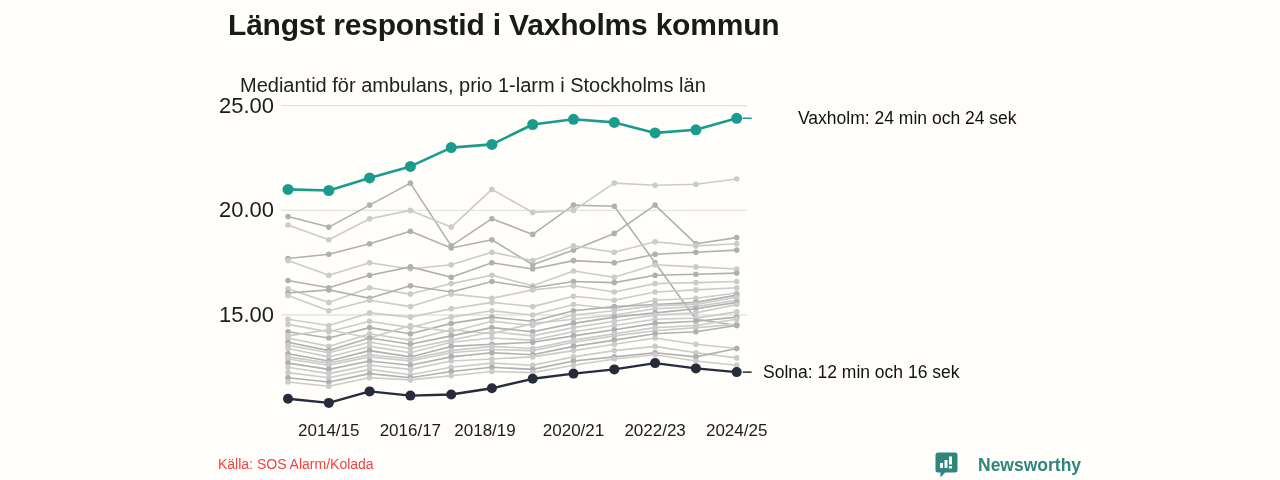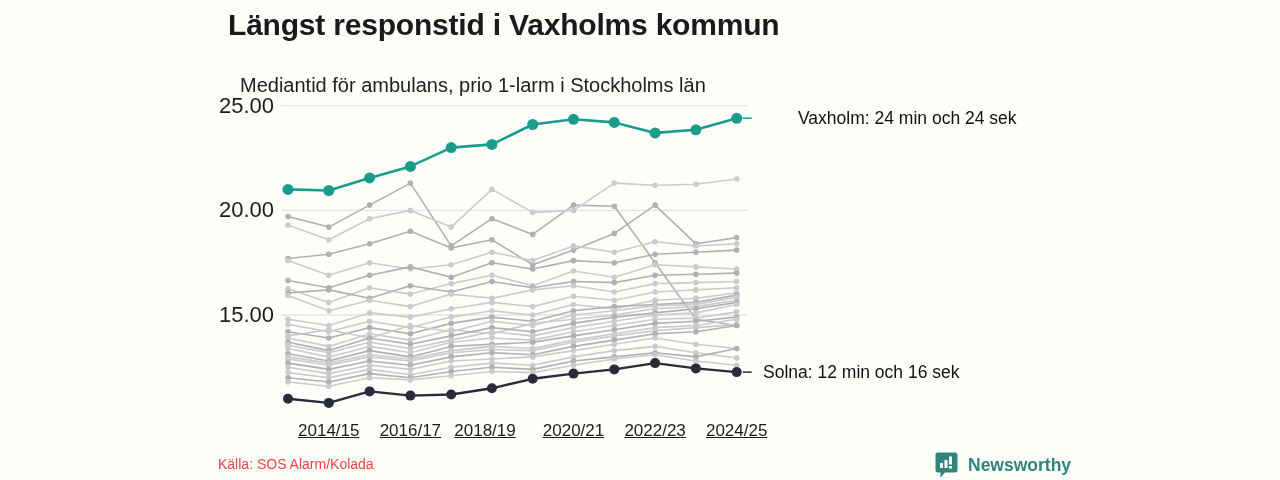--- a/index.html
+++ b/index.html
@@ -19,32 +19,32 @@
     position:absolute;left:228px;top:62px;
     font-size:20px;font-weight:400;color:#212121;margin:12px;
   }
   #chart{position:absolute;left:0;top:0;}
   .ytick{
     position:absolute;left:190px;width:84px;text-align:right;
     font-size:22px;color:#1c1c1c;line-height:22px;
   }
   .xtick{
     position:absolute;width:90px;text-align:center;top:420px;
-    font-size:17px;color:#1c1c1c;line-height:22px;text-decoration:underline;
+    font-size:17px;color:#1c1c1c;line-height:22px;
   }
   .series-label{
     position:absolute;font-size:17.5px;color:#111;line-height:22px;white-space:nowrap;
   }
   .source{
     position:absolute;left:218px;top:456px;
     font-size:14px;color:#ef4444;
   }
   .brand{
     position:absolute;left:935px;top:452px;
-    display:flex;align-items:center;gap:10px;
+    display:flex;align-items:center;gap:20px;
   }
   .brand-name{font-size:17.5px;font-weight:600;color:#2f857c;}
 </style>
 </head>
 <body>
 
 <div class="canvas">
   <svg id="chart" width="1280" height="480" viewBox="0 0 1280 480">
       <line x1="281" y1="105.7" x2="747" y2="105.7" stroke="#e3e3e3" stroke-width="1.3"></line>
       <line x1="281" y1="210.35000000000002" x2="747" y2="210.35000000000002" stroke="#e3e3e3" stroke-width="1.3"></line>

